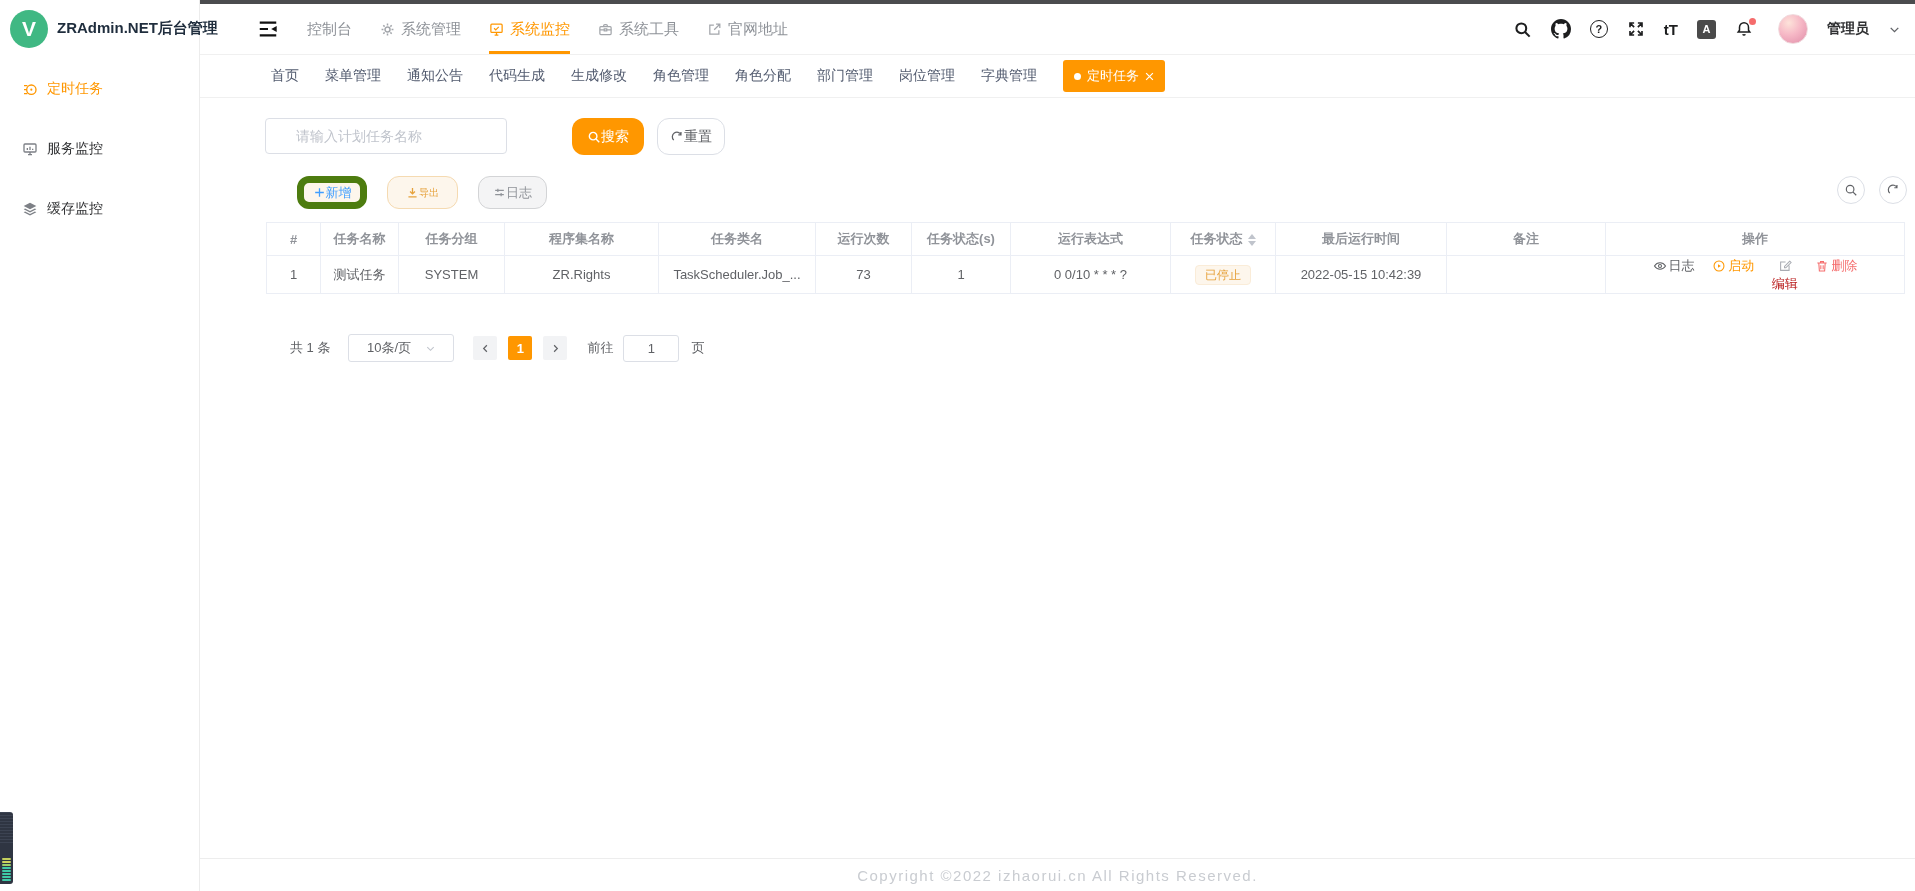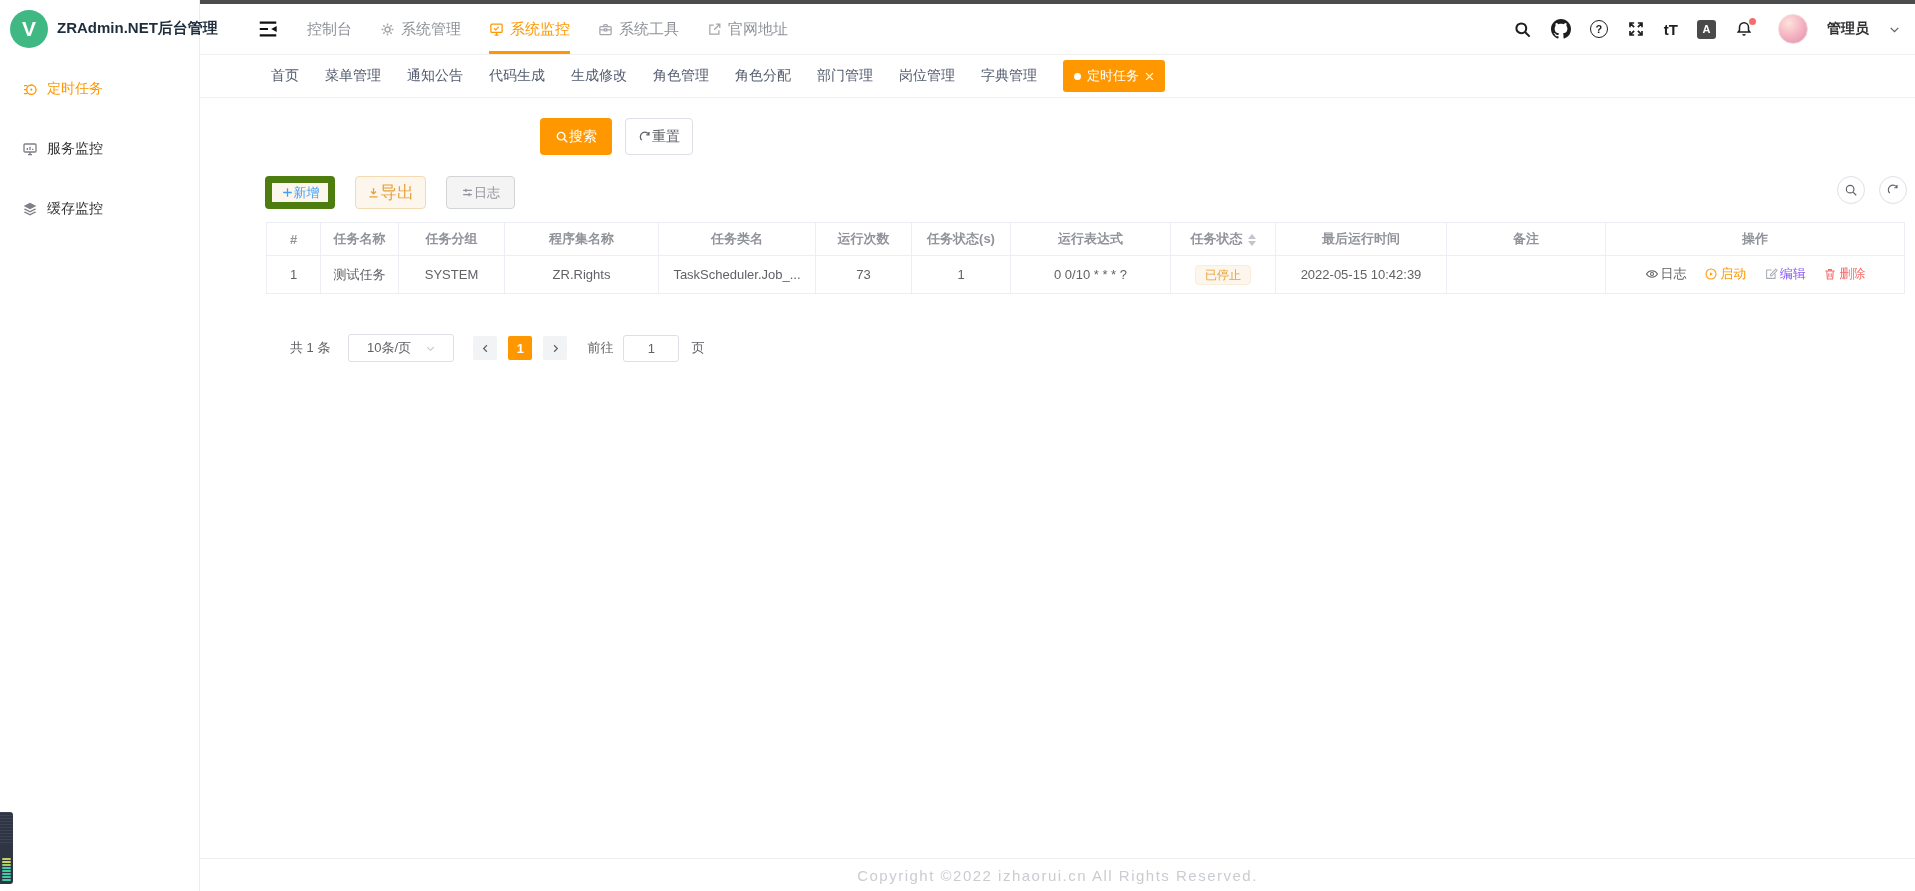--- a/index.html
+++ b/index.html
@@ -47,43 +47,43 @@
   .tabbar { position:absolute; left:200px; right:0; top:55px; height:43px; background:#fff; border-bottom:1px solid #f0f0f0; display:flex; align-items:center; padding-left:71px; gap:26px; font-size:14px; color:#515a6e; z-index:3; }
   .tab { cursor:pointer; white-space:nowrap; }
   .tab-active { background:#ff9700; color:#fff; padding:7px 11px; border-radius:3px; display:flex; align-items:center; gap:6px; font-size:13px; cursor:pointer; }
   .tab-dot { width:7px; height:7px; background:#fff; border-radius:50%; }
   .tab-close { display:flex; cursor:pointer; }
 
   
   .content { position:absolute; left:200px; right:0; top:98px; bottom:33px; background:#fff; }
   .search-input { position:absolute; left:65px; top:20px; width:242px; height:36px; border:1px solid #dcdfe6; border-radius:4px; padding-left:30px; font-size:14px; color:#606266; outline:none; }
   .search-input::placeholder { color:#c0c4cc; }
-  .btn { position:absolute; display:inline-flex; align-items:center; justify-content:center; border-radius:4px; font-size:14px; cursor:pointer; }
+  .btn { position:absolute; display:inline-flex; align-items:center; justify-content:center; border-radius:12px; font-size:14px; cursor:pointer;margin-left:32px; }
   .btn-search { left:340px; top:20px; width:72px; height:37px; background:#ff9700; color:#fff; border:none; }
   .btn-reset  { left:425px; top:20px; width:68px; height:37px; background:#fff; border:1px solid #dcdfe6; color:#606266; }
   .btn-add    { left:65px;  top:78px; width:70px; height:33px; background:#fdf6ec; border:7px solid #4d7c0f; color:#409eff; font-size:13px; }
-  .btn-export { left:155px; top:78px; width:71px; height:33px; background:#fdf6ec; border:1px solid #f5dab1; color:#e6a23c; font-size:17px; }
+  .btn-export { left:155px; top:78px; width:71px; height:33px; background:#fdf6ec; border:1px solid #f5dab1; color:#e6a23c; font-size:10px; }
   .btn-log    { left:246px; top:78px; width:69px; height:33px; background:#f4f4f5; border:1px solid #d3d4d6; color:#909399; font-size:13px; }
   .circle-btn { position:absolute; top:78px; width:28px; height:28px; border-radius:50%; border:1px solid #dcdfe6; background:#fff; color:#606266; display:flex; align-items:center; justify-content:center; cursor:pointer; }
   .circle-btn.c1 { right:50px; }
   .circle-btn.c2 { right:8px; }
 
   
   .task-table { position:absolute; left:66px; top:124px; width:1639px; border-collapse:collapse; table-layout:fixed; font-size:13px; text-align:center; }
   .task-table th { height:33px; border:1px solid #ebeef5; color:#909399; font-weight:bold; background:#fff; padding:0 4px; }
   .task-table td { height:38px; border:1px solid #ebeef5; color:#606266; padding:0 4px; overflow:hidden; white-space:nowrap; text-overflow:ellipsis; }
   .sort { display:inline-flex; flex-direction:column; margin-left:5px; vertical-align:middle; cursor:pointer; }
   .sort i { width:0; height:0; border-left:4px solid transparent; border-right:4px solid transparent; }
   .sort .up { border-bottom:5px solid #c0c4cc; margin-bottom:2px; }
   .sort .down { border-top:5px solid #c0c4cc; }
   .tag-stopped { display:inline-block; background:#fdf6ec; border:1px solid #faecd8; color:#e6a23c; border-radius:4px; padding:3px 9px; font-size:12px; line-height:1; }
   .op { display:inline-flex; align-items:center; gap:2px; margin:0 7px; font-size:13px; cursor:pointer; text-decoration:none; }
   .op-log  { color:#606266; }
   .op-start{ color:#ff9700; }
-  .op-edit { color:#8b5cf6; } .op-edit .op-ic { color:#a8abb2; }
+  .op-edit { color:#b91c1c;flex-direction:column; } .op-edit .op-ic { color:#a8abb2; }
   .op-del  { color:#f56c6c; }
 
   
   .pagination { position:absolute; left:90px; top:236px; display:flex; align-items:center; font-size:13px; color:#606266; }
   .pg-select { margin-left:18px; width:106px; height:28px; border:1px solid #dcdfe6; border-radius:3px; display:flex; align-items:center; justify-content:center; gap:14px; cursor:pointer; background:#fff; }
   .pg-select .sel-chev { color:#c0c4cc; }
   .pg-btn { width:24px; height:24px; background:#f2f3f5; border:none; border-radius:2px; color:#606266; display:flex; align-items:center; justify-content:center; cursor:pointer; }
   .pg-prev { margin-left:19px; }
   .pg-current { margin-left:11px; width:24px; height:24px; border-radius:2px; background:#ff9700; color:#fff; font-weight:bold; display:flex; align-items:center; justify-content:center; cursor:pointer; }
   .pg-next { margin-left:11px; }
@@ -264,20 +264,21 @@
     <span class="tab-close">
       <svg width="9" height="9" viewBox="0 0 12 12" stroke="#fff" stroke-width="1.6">
           <path d="M1.5 1.5l9 9M10.5 1.5l-9 9"></path>
         </svg>
     </span>
   </span>
 </div>
 
 <main class="content">
 
+  <input class="search-input" type="text" placeholder="请输入计划任务名称" style="">
 
   <button class="btn btn-search">
     <span>
       <svg width="14" height="14" viewBox="0 0 24 24" fill="none" stroke="#fff" stroke-width="2.4">
           <circle cx="10.5" cy="10.5" r="6.5"></circle>
           <path d="M15.5 15.5L21 21"></path>
         </svg>
     </span>
     <span>搜索</span>
   </button>

